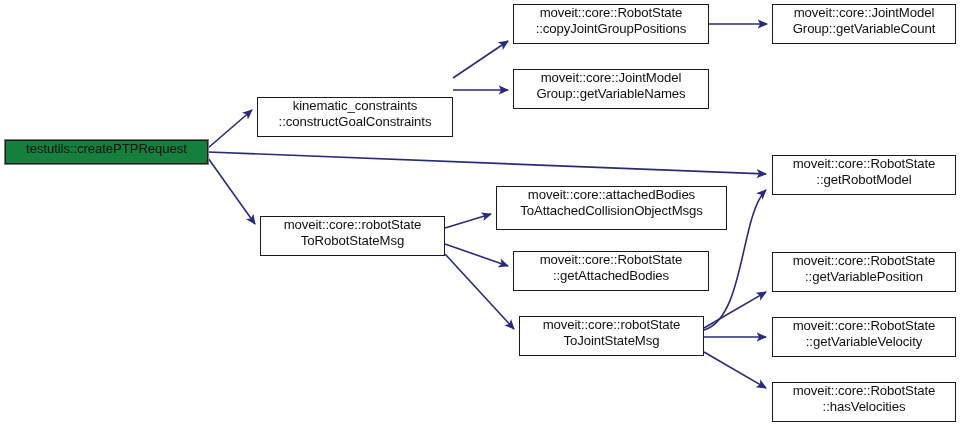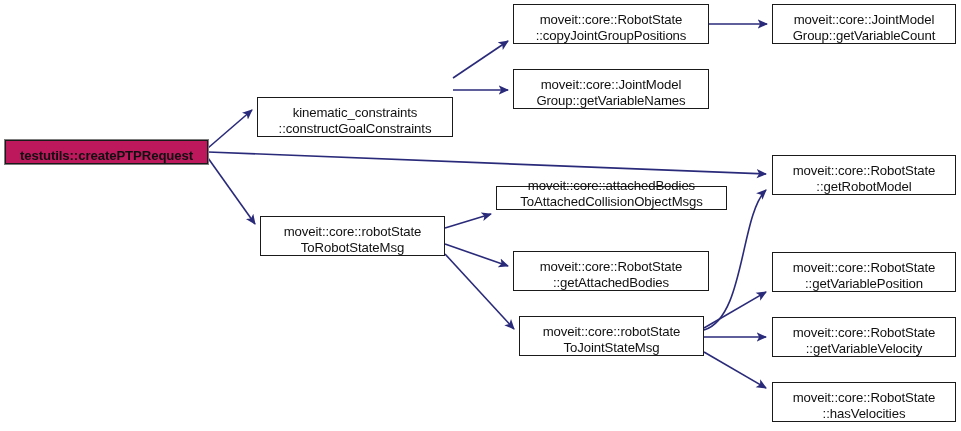--- a/index.html
+++ b/index.html
@@ -22,35 +22,34 @@
     width: 961px;
     height: 431px;
     pointer-events: none;
   }
   .node {
     position: absolute;
     box-sizing: border-box;
     border: 1px solid #1a1a1a;
     background: #ffffff;
     display: flex;
-    align-items: flex-end;
+    align-items: flex-start;
     justify-content: center;
     text-align: center;
     color: #101010;
     font-size: 13.2px;
     line-height: 15.5px;
     letter-spacing: -0.1px;
     white-space: pre-line;
     z-index: 2;
   }
   .node.current {
-    background: #be185d;
+    background: #15803d;
     border: 1px solid #1a1a1a;
     box-shadow: 0 0 0 1px #7d7d7d;
-    font-weight: bold;
   }
   .node .label {
     display: block;
     padding: 0 3px;
   }
 </style>
 </head>
 <body>
 
 <div id="canvas">
@@ -94,21 +93,21 @@
 Group::getVariableCount</span>
   </div>
   <div class="node" style="left: 513px; top: 69px; width: 196px; height: 40px;">
     <span class="label">moveit::core::JointModel
 Group::getVariableNames</span>
   </div>
   <div class="node" style="left: 260px; top: 216px; width: 185px; height: 40px;">
     <span class="label">moveit::core::robotState
 ToRobotStateMsg</span>
   </div>
-  <div class="node" style="left: 496px; top: 186px; width: 231px; height: 24px;">
+  <div class="node" style="left: 496px; top: 186px; width: 231px; height: 44px;">
     <span class="label">moveit::core::attachedBodies
 ToAttachedCollisionObjectMsgs</span>
   </div>
   <div class="node" style="left: 513px; top: 251px; width: 196px; height: 40px;">
     <span class="label">moveit::core::RobotState
 ::getAttachedBodies</span>
   </div>
   <div class="node" style="left: 519px; top: 316px; width: 185px; height: 40px;">
     <span class="label">moveit::core::robotState
 ToJointStateMsg</span>

